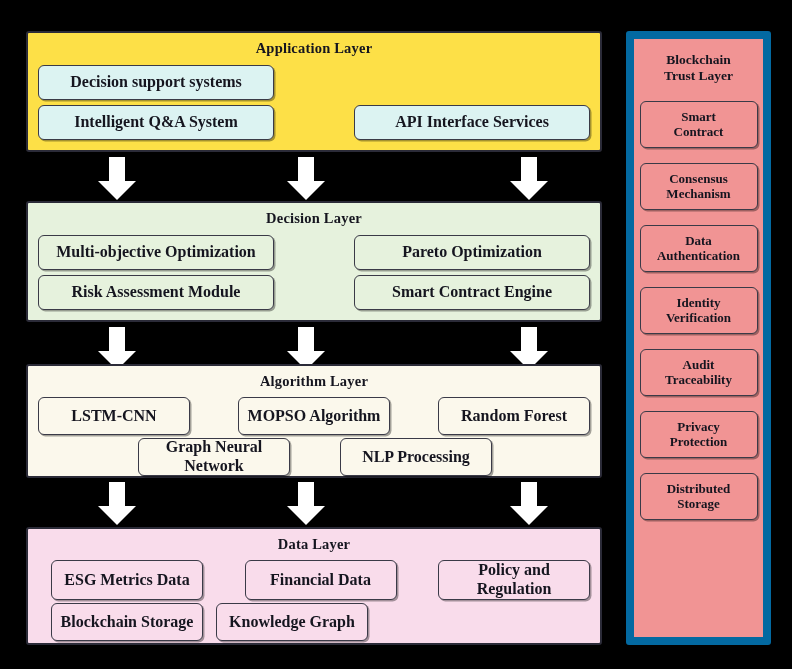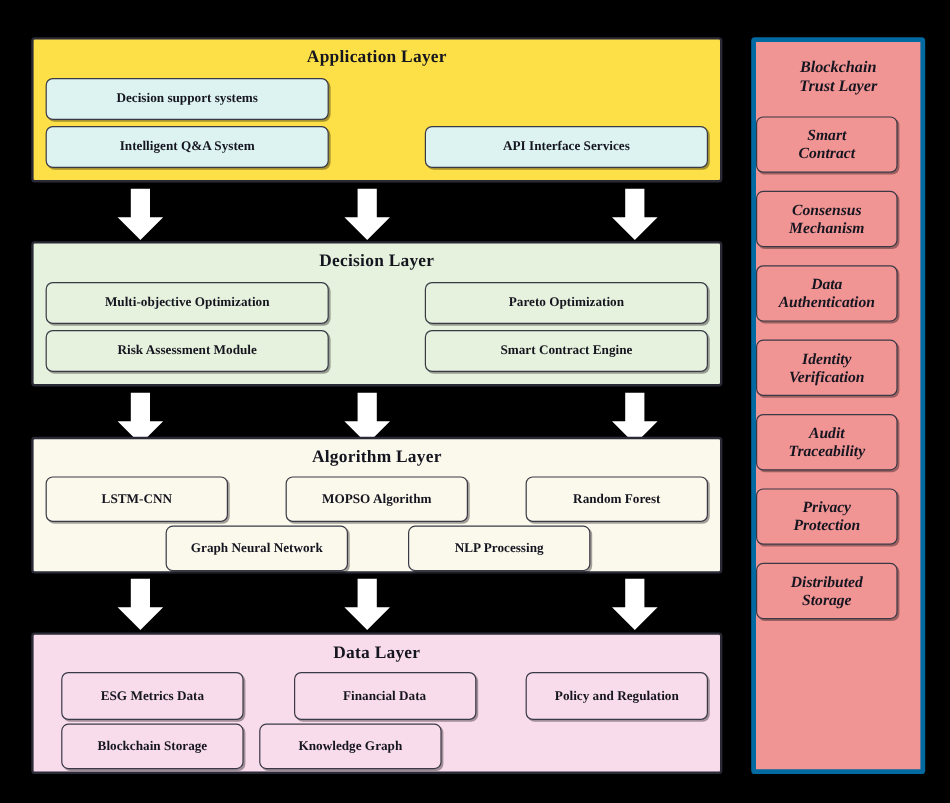--- a/index.html
+++ b/index.html
@@ -52,21 +52,21 @@
 
   .node {
     box-sizing: border-box;
     border: 1.7px solid #3a3a47;
     border-radius: 6px;
     display: flex;
     align-items: center;
     justify-content: center;
     text-align: center;
     font-weight: bold;
-    font-size: 11px;
+    font-size: 16px;
     line-height: 1.16;
     color: #15151f;
     background: inherit;
     box-shadow: 1.5px 1.5px 0 rgba(0,0,0,0.35);
   }
 
   
   #layer-application {
     top: 31px;
     height: 121px;
@@ -124,26 +124,26 @@
 
   
   #trust-layer {
     position: absolute;
     left: 626px;
     top: 31px;
     width: 145px;
     height: 614px;
     box-sizing: border-box;
     background: #f19494;
-    border: 4px solid #0369a1;
+    border: 8px solid #0369a1;
     border-radius: 3px;
     box-shadow: 2px 2px 0 rgba(0,0,0,0.55);
     display: flex;
     flex-direction: column;
-    font-style: italic;
+    align-items: center;
   }
   #trust-layer-title {
     text-align: center;
     font-weight: bold;
     font-size: 13.5px;
     line-height: 1.22;
     padding-top: 13px;
     color: #15151f;
     white-space: pre-line;
   }

